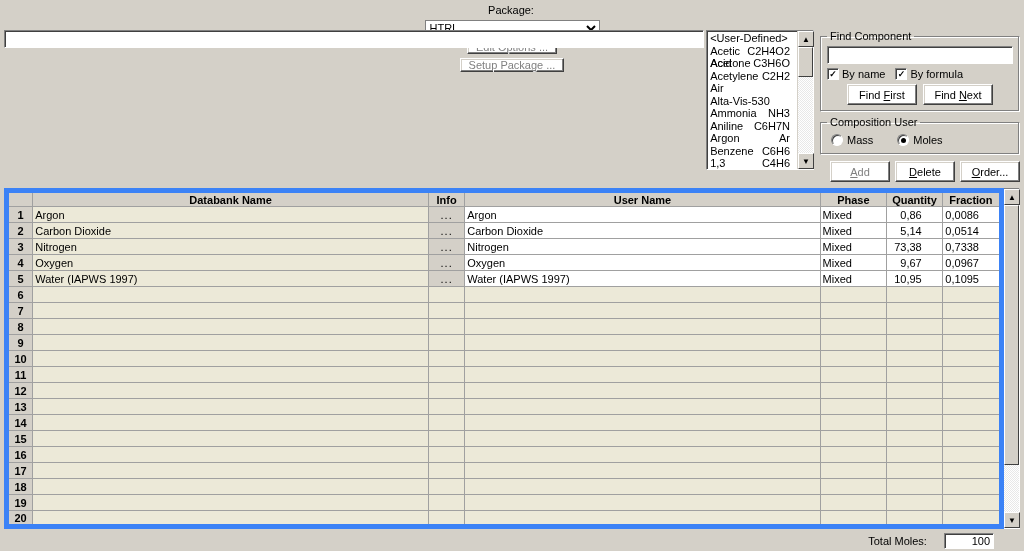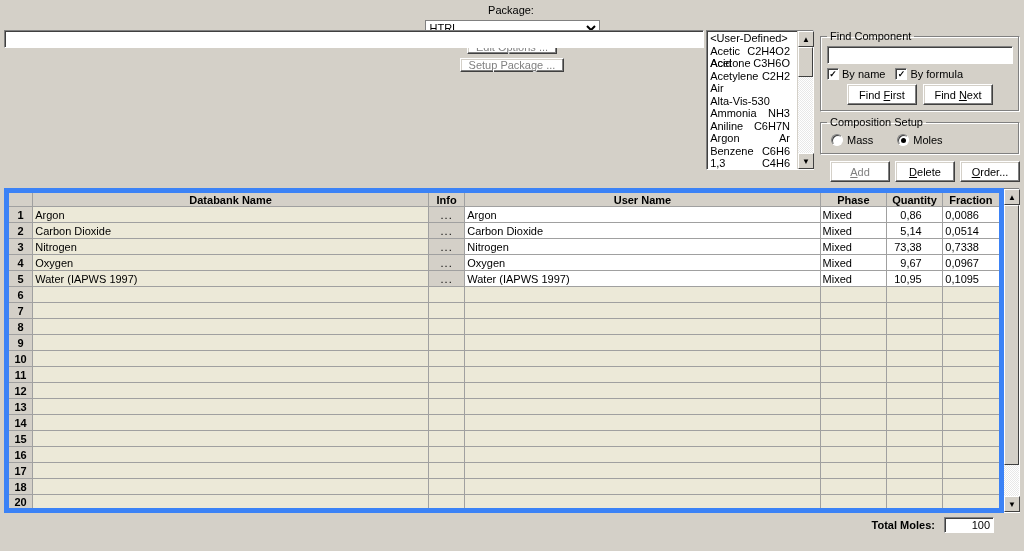--- a/index.html
+++ b/index.html
@@ -143,21 +143,21 @@
   .grid-vscroll {
     width: 16px;
     background-image: repeating-conic-gradient(#e8e8e8 0% 25%, #fff 0% 50%);
     background-size: 2px 2px;
     display:flex; flex-direction:column;
     border-top:1px solid #808080; border-right:1px solid #fff; border-bottom:1px solid #fff;
   }
   .grid-vscroll .scrolltrack .scrollthumb { height: 260px; }
 
   .totals { text-align: right; margin-top: 4px; padding-right: 26px; }
-  .totlabel { font-weight: bold; margin-right: 6px; }
+  .totlabel { font-weight: normal; margin-right: 14px; }
   .totbox {
     display: inline-block; width: 50px; height: 16px; line-height:14px;
     background: #fff; text-align: right; padding: 0 3px;
     border-top: 1px solid #808080; border-left: 1px solid #808080;
     border-right: 1px solid #fff; border-bottom: 1px solid #fff;
     box-shadow: inset 1px 1px 0 #404040;
   }
 </style>
 </head>
 <body>
@@ -245,21 +245,21 @@
           <span>By formula</span>
         </div>
       </div>
       <div class="btnrow">
         <button class="btn">Find <u>F</u>irst</button>
         <button class="btn">Find <u>N</u>ext</button>
       </div>
     </fieldset>
 
     <fieldset>
-      <legend>Composition Setup</legend>
+      <legend>Composition User</legend>
       <div class="radiorow">
         <div class="radio">
           <div class="radcircle"></div>
           <span>Mass</span>
         </div>
         <div class="radio">
           <div class="radcircle sel"></div>
           <span>Moles</span>
         </div>
       </div>
@@ -443,20 +443,29 @@
         <tr>
           <td class="rownum">18</td>
           <td class="empty"></td>
           <td class="empty"></td>
           <td class="empty"></td>
           <td class="empty"></td>
           <td class="empty"></td>
           <td class="empty"></td>
         </tr>
         <tr>
+          <td class="rownum">19</td>
+          <td class="empty"></td>
+          <td class="empty"></td>
+          <td class="empty"></td>
+          <td class="empty"></td>
+          <td class="empty"></td>
+          <td class="empty"></td>
+        </tr>
+        <tr>
           <td class="rownum">20</td>
           <td class="empty"></td>
           <td class="empty"></td>
           <td class="empty"></td>
           <td class="empty"></td>
           <td class="empty"></td>
           <td class="empty"></td>
         </tr>
       </tbody>
 </table>

